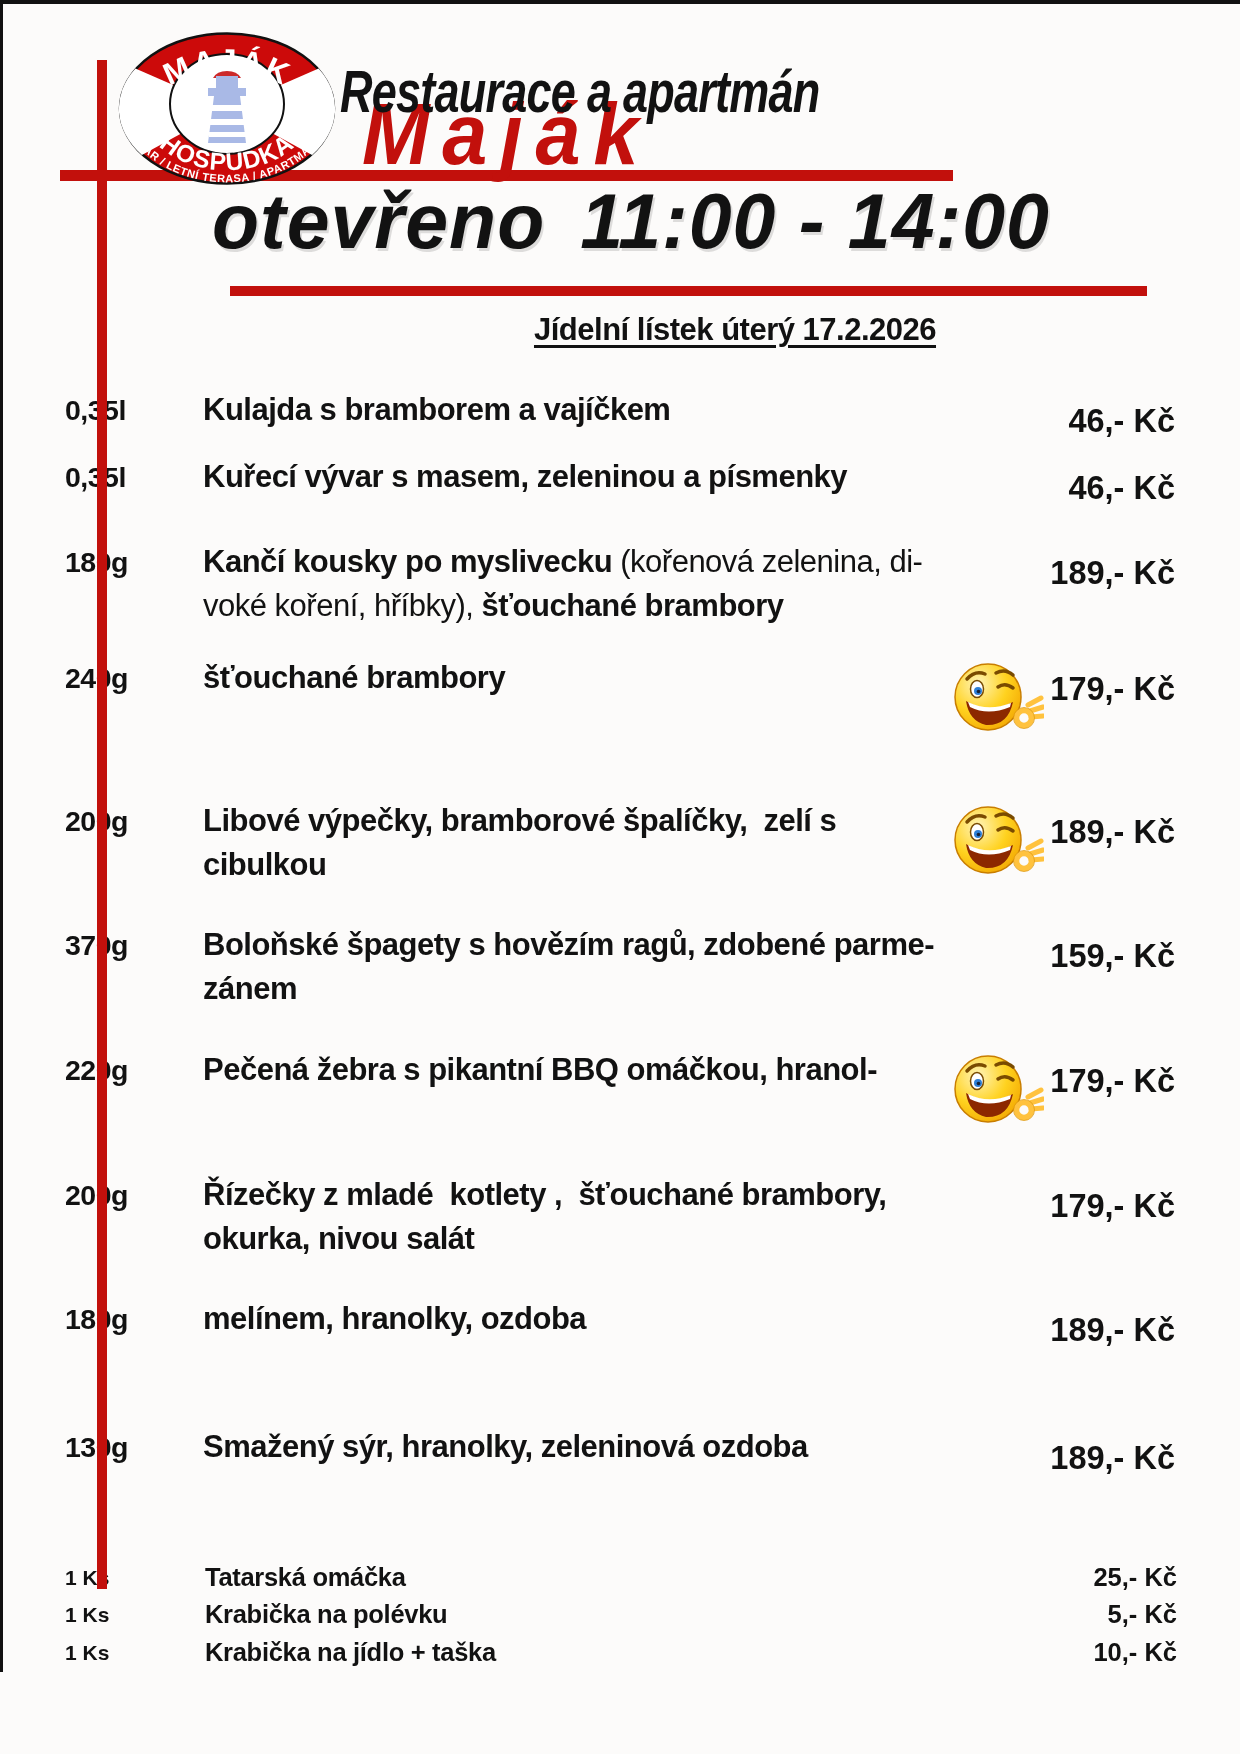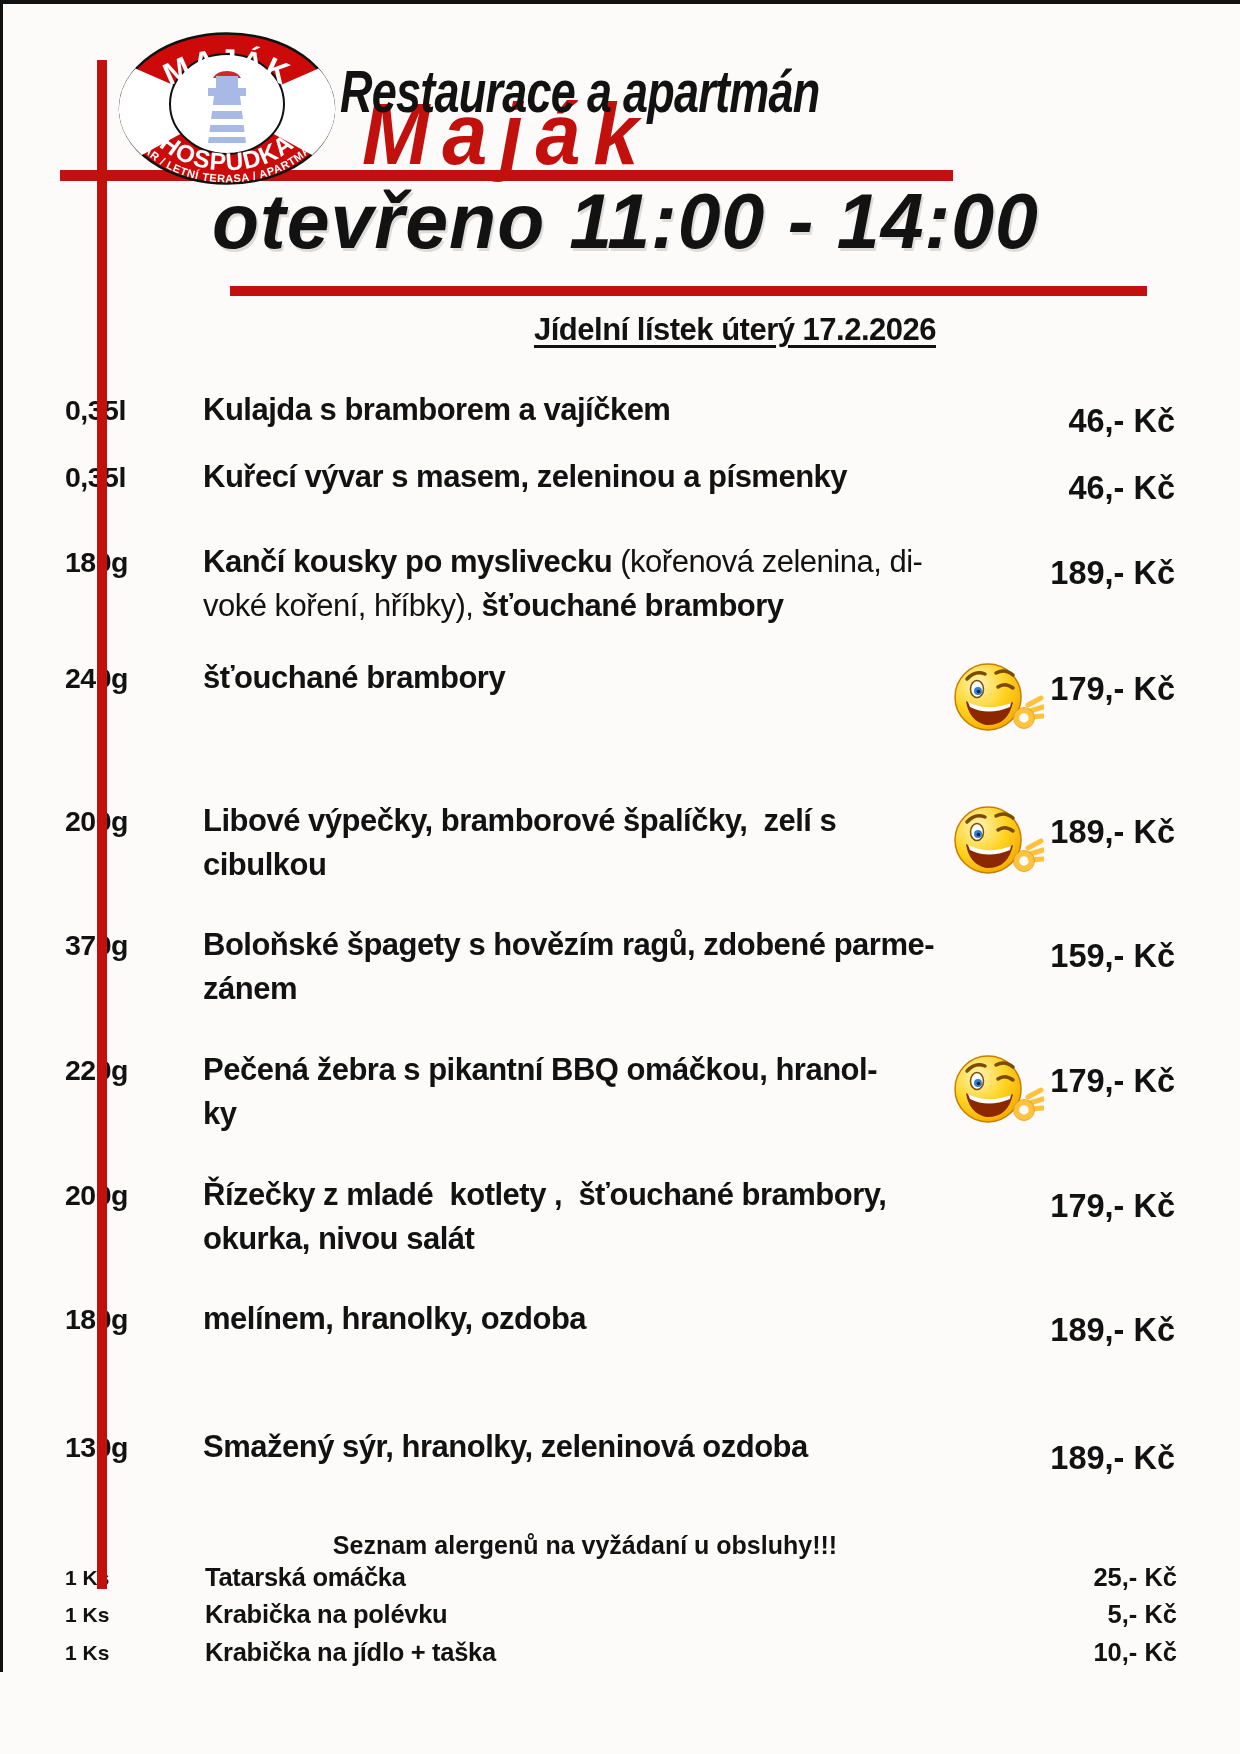--- a/index.html
+++ b/index.html
@@ -24,21 +24,21 @@
   .brand{
     position:absolute;left:362px;top:90px;z-index:2;color:var(--red);
     font-size:88px;line-height:88px;font-weight:700;font-style:italic;letter-spacing:14px;
     transform:scaleX(.92);transform-origin:left top;white-space:pre;
   }
   .phone{
     position:absolute;left:634px;top:130px;z-index:4;
     font-size:35px;line-height:35px;font-weight:700;font-style:italic;letter-spacing:-1px;white-space:pre;
   }
   .opening{
-    position:absolute;left:212px;top:183px;z-index:2;display:flex;gap:24px;
+    position:absolute;left:212px;top:183px;z-index:2;display:flex;gap:35px;
     font-size:77px;line-height:77px;font-weight:700;font-style:italic;letter-spacing:1px;
     text-shadow:2px 3px 0 rgba(0,0,0,0.12);white-space:pre;
   }
   .title{
     position:absolute;left:690px;top:308px;transform:translateX(-50%);
     font-size:31px;line-height:44px;font-weight:700;letter-spacing:-0.5px;white-space:pre;
     text-decoration:underline;text-decoration-thickness:2.5px;text-underline-offset:5px;margin-left:45px;
   }
   
   .mrow{position:absolute;left:0;width:1240px;line-height:44px;z-index:2;}
@@ -203,21 +203,20 @@
         <div class="dish">
           <div class="dline"><span class="bseg">Boloňské špagety s hovězím ragů, zdobené parme-</span></div>
           <div class="dline"><span class="bseg">zánem</span></div>
         </div>
         <span class="price">159,- Kč</span>
       </div>
       <div class="mrow" style="top: 1048px;">
         <span class="amt">220g</span>
         <div class="dish">
           <div class="dline"><span class="bseg">Pečená žebra s pikantní BBQ omáčkou, hranol-</span></div>
-          <div class="dline"><span class="bseg">ky</span></div>
         </div>
         <svg width="92" height="80" viewBox="0 0 92 80" class="smiley">
       <defs>
         <radialGradient id="sg" cx="35%" cy="30%" r="80%">
           <stop offset="0%" stop-color="#fff4b8"></stop>
           <stop offset="55%" stop-color="#ffd21f"></stop>
           <stop offset="100%" stop-color="#f2a500"></stop>
         </radialGradient>
       </defs>
       <circle cx="36" cy="39" r="33" fill="url(#sg)" stroke="#c87d00" stroke-width="1.5"></circle>
@@ -256,21 +255,20 @@
       </div>
       <div class="mrow" style="top: 1425px;">
         <span class="amt">130g</span>
         <div class="dish">
           <div class="dline"><span class="bseg">Smažený sýr, hranolky, zeleninová ozdoba</span></div>
         </div>
         <span class="price">189,- Kč</span>
       </div>
     </div>
 
-  <div class="allergen">Seznam alergenů na vyžádaní u obsluhy!!!</div>
 
   <div id="extras">
       <div class="xrow" style="top: 1560px;">
         <span class="xamt">1 Ks</span>
         <span class="xname">Tatarská omáčka</span>
         <span class="xprice">25,- Kč</span>
       </div>
       <div class="xrow" style="top: 1597px;">
         <span class="xamt">1 Ks</span>
         <span class="xname">Krabička na polévku</span>

